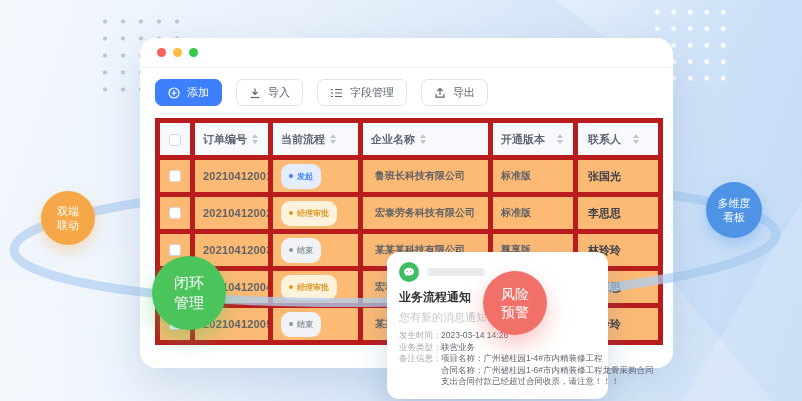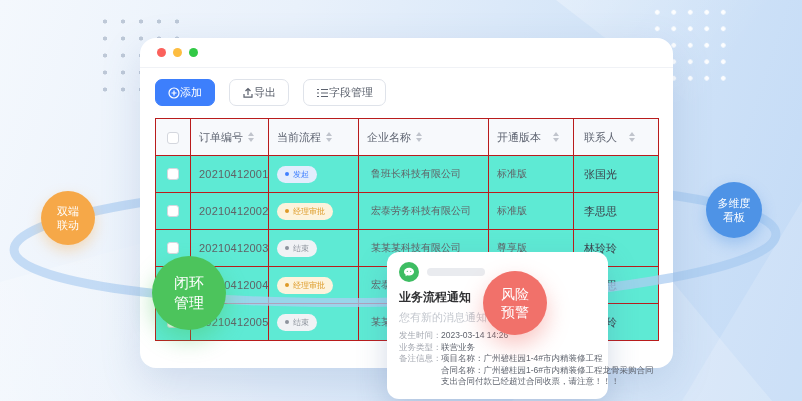--- a/index.html
+++ b/index.html
@@ -33,46 +33,46 @@
 
   
   .card { position:absolute; z-index:2; left:140px; top:38px; width:533px; height:330px;
     background:#fff; border-radius:16px; box-shadow:0 14px 40px rgba(88,124,182,.20); }
   .win-bar { position:absolute; top:0; left:0; right:0; height:30px; border-bottom:1px solid #f0f2f6;
     display:flex; align-items:center; padding-left:17px; gap:7px; }
   .dot { width:9px; height:9px; border-radius:50%; }
   .dot.r { background:#fb615c; } .dot.y { background:#fdbd41; } .dot.g { background:#32c946; }
 
   .toolbar { position:absolute; top:41px; left:15px; display:flex; align-items:center; gap:14px; }
-  .btn { height:27px; display:inline-flex; align-items:center; gap:0; padding:0 12px;
+  .btn { height:27px; display:inline-flex; align-items:center; gap:7px; padding:0 12px;
     border-radius:7px; font-size:11px; background:#fff; border:1px solid #dfe3ea; color:#5c626e; cursor:pointer; }
   .btn.primary { background:#3d7ffc; border-color:#3d7ffc; color:#fff; }
   .btn svg { display:block; }
 
   .table-wrap { position:absolute; top:80px; left:15px; }
   table { border-collapse:collapse; table-layout:fixed; width:503px; font-size:10px; color:#606266;
     border:1px solid #ebeef5; border-radius:4px; }
-  th, td { border:1px solid #b91c1c; height:37px; padding:0 0 0 8px; text-align:left; font-weight:normal;
+  th, td { border:5px solid #b91c1c; height:37px; padding:0 0 0 8px; text-align:left; font-weight:bold;
     white-space:nowrap; overflow:hidden; }
   thead th { background:#f7f9fc; color:#5f6572; font-size:11px; }
-  td { background:#5eead4; }
+  td { background:#fdba74; }
   .col-cb { width:35px; } .col-order { width:78px; } .col-flow { width:90px; }
   .col-comp { width:130px; } .col-ver { width:85px; } .col-contact { width:85px; }
   th.cell-cb, td.cell-cb { padding:0; text-align:center; }
   .cb { display:inline-block; width:12px; height:12px; border:1px solid #d4d7de; border-radius:3px;
     background:#fff; vertical-align:middle; cursor:pointer; }
   .th-inner { display:inline-flex; align-items:center; gap:5px; }
   .sort { display:inline-flex; flex-direction:column; gap:2px; cursor:pointer; }
   .sort i { display:block; width:0; height:0; border-left:3.5px solid transparent; border-right:3.5px solid transparent; }
   .sort .up { border-bottom:4px solid #c0c4cc; }
   .sort .dn { border-top:4px solid #c0c4cc; }
   td.num { font-size:11px; letter-spacing:.2px; }
   td.comp { padding-left:12px; }
   td.contact { padding-left:10px; color:#3c404a; font-size:11px; }
-  .badge { display:inline-flex; align-items:center; gap:4px; height:17px; padding:0 8px;
+  .badge { display:inline-flex; align-items:center; gap:4px; height:25px; padding:0 8px;
     border-radius:9px; font-size:8px; }
   .badge::before { content:""; width:4px; height:4px; border-radius:50%; background:currentColor; }
   .badge-blue { background:#e3edfd; color:#4080ff; }
   .badge-yellow { background:#fdf3dc; color:#dd9a27; }
   .badge-gray { background:#f0f2f5; color:#8d939c; }
 
   
   .notice { position:absolute; z-index:4; left:387px; top:252px; width:221px;
     background:#fff; border-radius:12px; box-shadow:0 12px 30px rgba(80,110,160,.25);
     padding:10px 12px 11px 12px; }
@@ -129,33 +129,42 @@
           <svg width="12" height="12" viewBox="0 0 12 12">
               <circle cx="6" cy="6" r="5" fill="none" stroke="#fff" stroke-width="1.2"></circle>
               <path d="M6 3.5v5M3.5 6h5" stroke="#fff" stroke-width="1.2"></path>
             </svg>
         </span>
         <span>添加</span>
       </button>
       <button class="btn">
         <span>
           <svg width="12" height="12" viewBox="0 0 12 12">
-              <path d="M6 8V1.8M3.5 4L6 1.5 8.5 4" fill="none" stroke="#5c626e" stroke-width="1.2"></path>
-              <path d="M2 7v3.2h8V7" fill="none" stroke="#5c626e" stroke-width="1.2"></path>
+              <path d="M6 1.5v6M3.5 5L6 7.5 8.5 5" fill="none" stroke="#5c626e" stroke-width="1.2"></path>
+              <path d="M1.5 10.5h9" stroke="#5c626e" stroke-width="1.2"></path>
             </svg>
         </span>
-        <span>导出</span>
+        <span>导入</span>
       </button>
       <button class="btn">
         <span>
           <svg width="13" height="12" viewBox="0 0 13 12">
               <path d="M1 2.5h2M5 2.5h7M1 6h2M5 6h7M1 9.5h2M5 9.5h7" stroke="#5c626e" stroke-width="1.2"></path>
             </svg>
         </span>
         <span>字段管理</span>
+      </button>
+      <button class="btn">
+        <span>
+          <svg width="12" height="12" viewBox="0 0 12 12">
+              <path d="M6 8V1.8M3.5 4L6 1.5 8.5 4" fill="none" stroke="#5c626e" stroke-width="1.2"></path>
+              <path d="M2 7v3.2h8V7" fill="none" stroke="#5c626e" stroke-width="1.2"></path>
+            </svg>
+        </span>
+        <span>导出</span>
       </button>
     </div>
 
     <div class="table-wrap">
       <table>
         <colgroup>
           <col class="col-cb">
             <col class="col-order">
             <col class="col-flow">
           <col class="col-comp">

